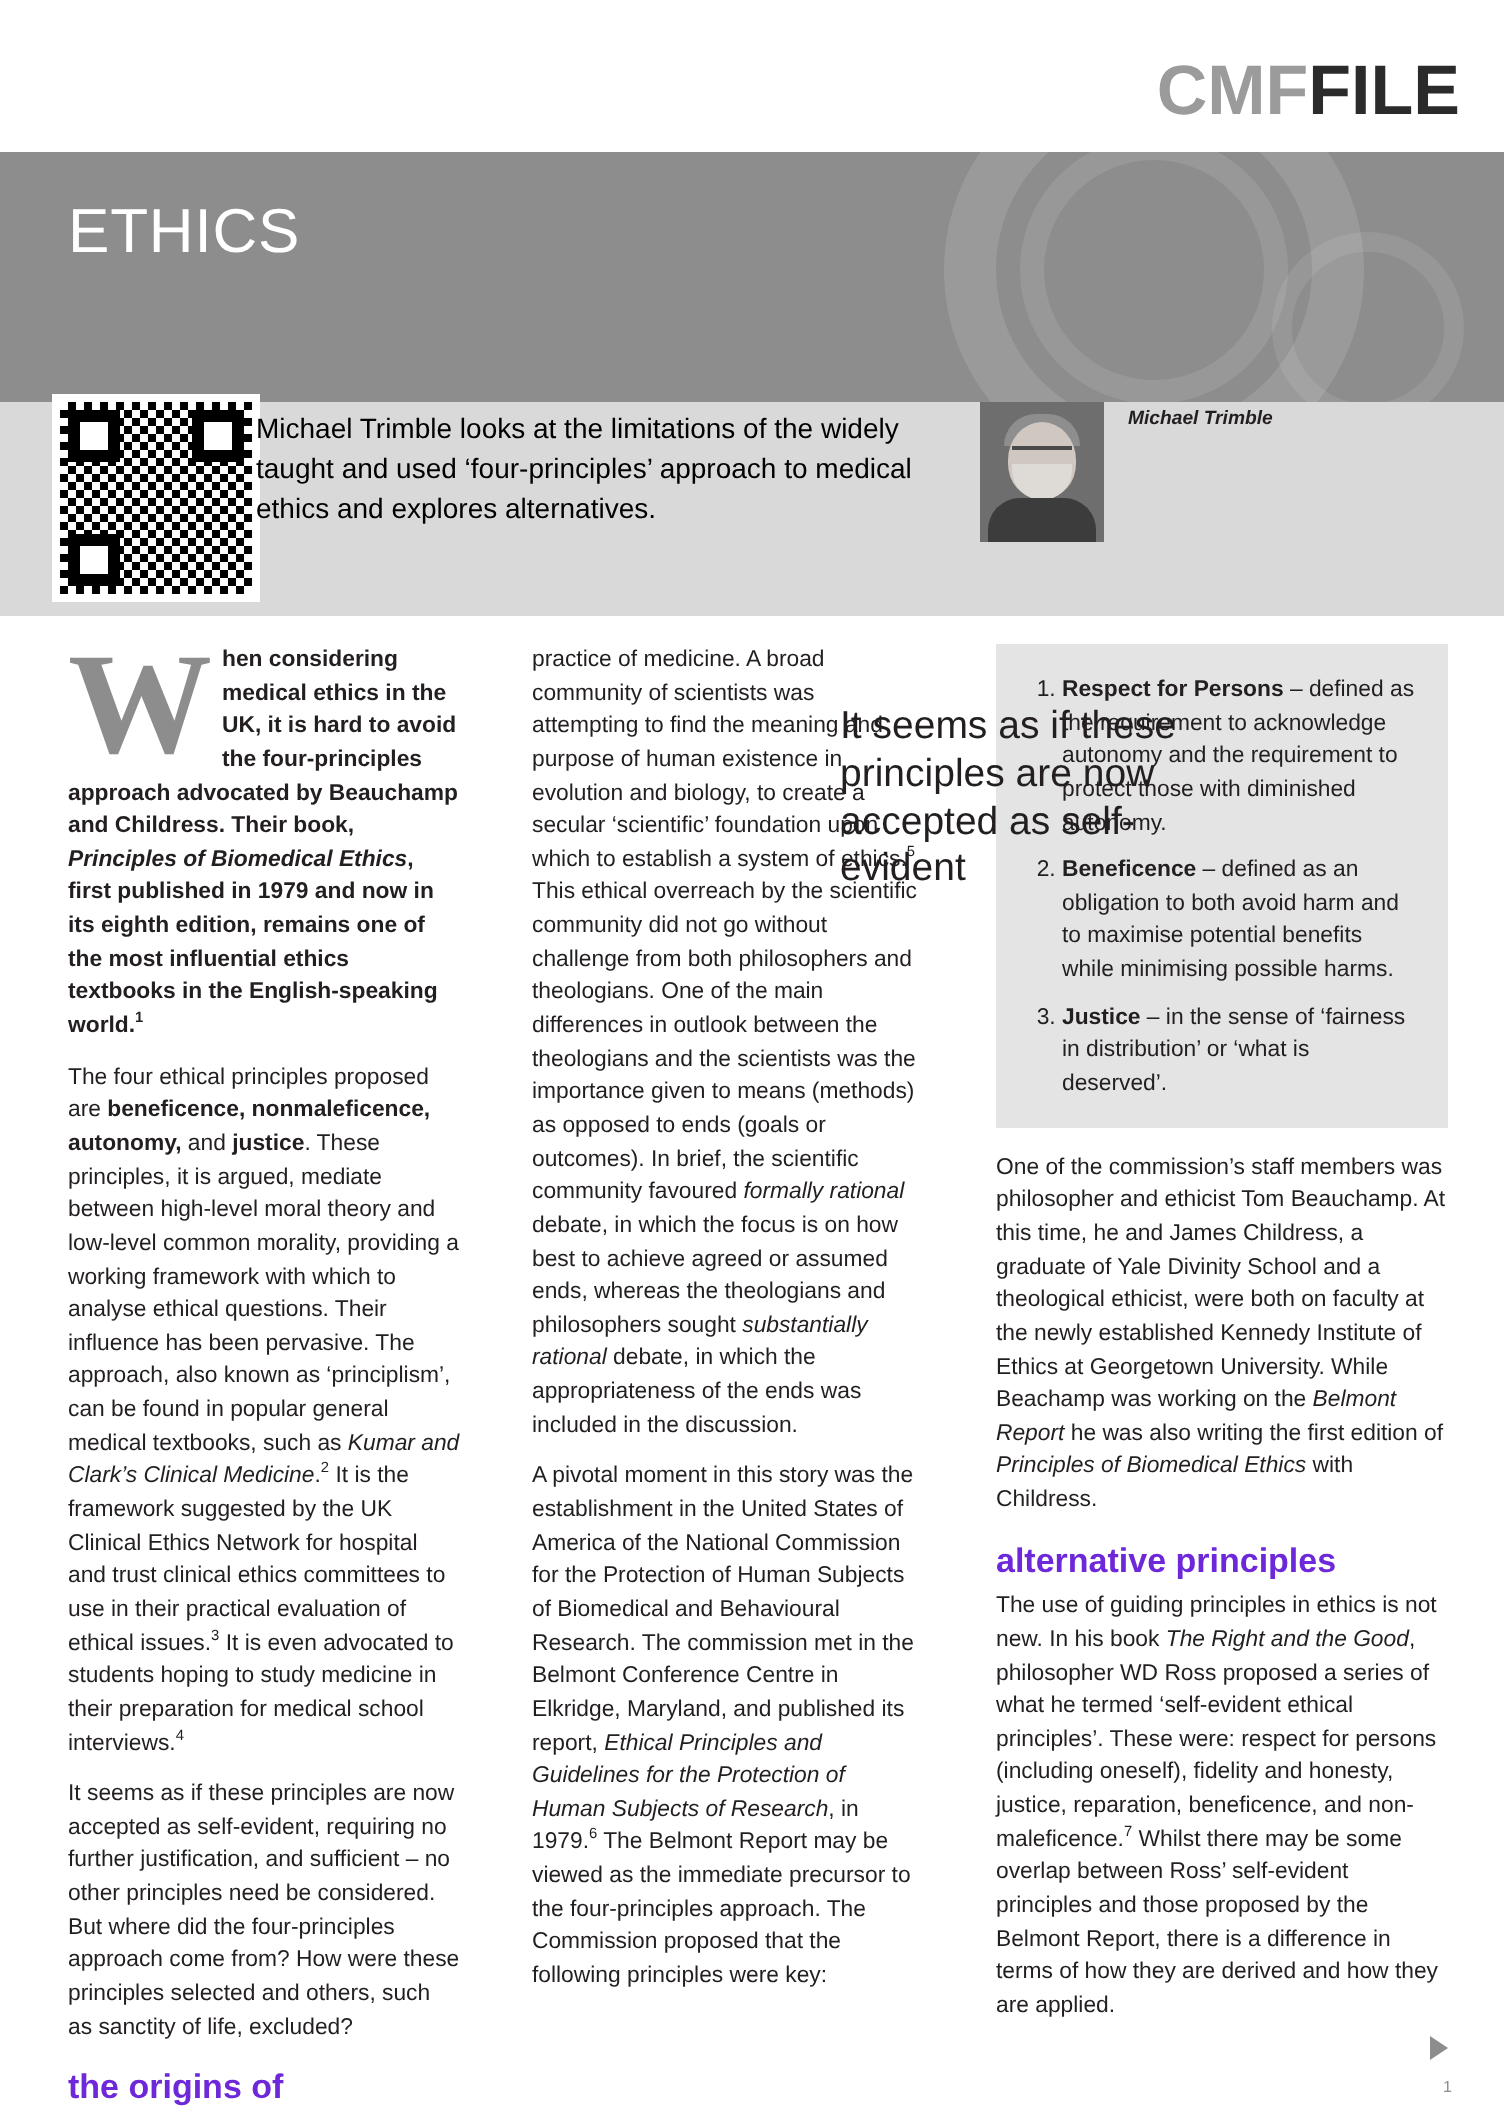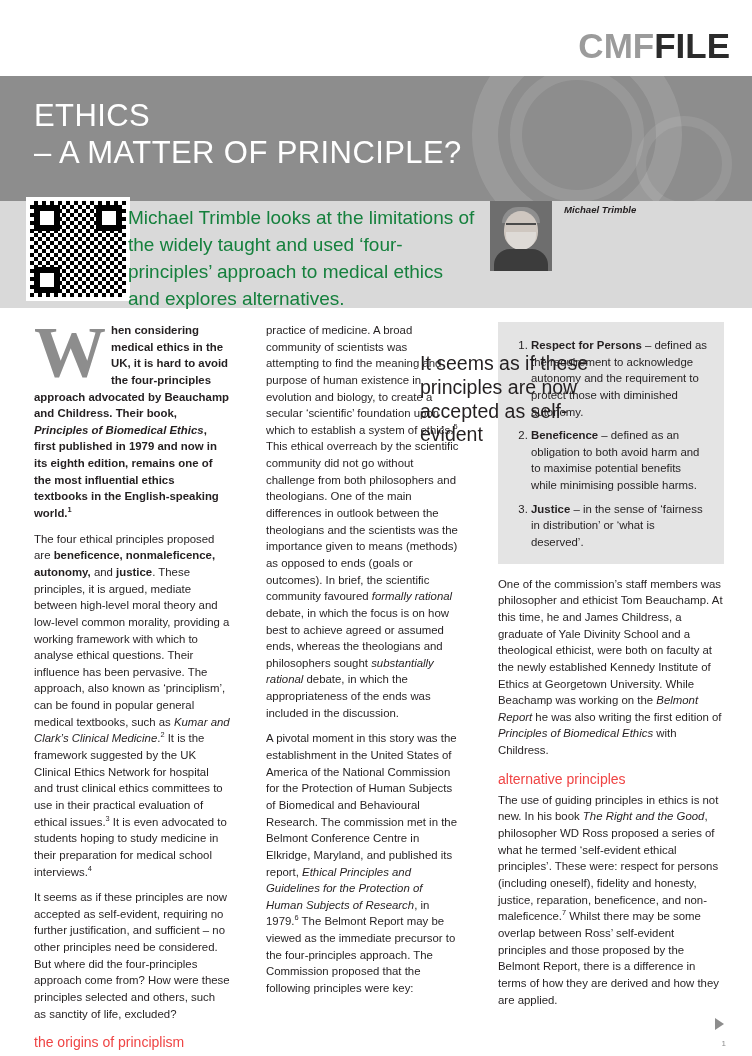--- a/index.html
+++ b/index.html
@@ -147,23 +147,23 @@
     width: 26px; height: 26px;
     border: 6px solid #000;
     background: #fff;
     box-sizing: border-box;
   }
   .strap-text {
     position: absolute;
     left: 128px;
     top: 4px;
     width: 350px;
-    font-size: 19px;
+    font-size: 14px;
     line-height: 1.42;
-    color: #15803d;
+    color: #000000;
   }
   .author-box {
     position: absolute;
     left: 490px;
     top: 0px;
     width: 240px;
     height: 72px;
   }
   .author-photo {
     position: absolute;
@@ -259,23 +259,23 @@
     font-weight: bold;
     color: #8d8d8d;
     margin: 2px 5px 0 0;
     font-family: "Liberation Serif", serif;
   }
   .bold { font-weight: bold; }
   .ital { font-style: italic; margin-top: 28px; }
   sup { font-size: 7.4px; vertical-align: super; line-height: 0; }
 
   h2.section {
-    font-size: 14px;
-    font-weight: normal;
-    color: #ef4444;
+    font-size: 17px;
+    font-weight: bold;
+    color: #6d28d9;
     margin: 12px 0 5px 0;
     line-height: 1.15;
   }
 
   
   .principles-box {
     background: #e4e4e4;
     padding: 10px 12px 8px 12px;
     margin: 0 0 12px 0;
     box-sizing: border-box;
@@ -329,21 +329,20 @@
       <span class="cmf">CMF</span><span class="file">FILE</span>
     </div>
   </div>
 
   <div class="hero">
     <div class="hero-gear"></div>
     <div class="hero-gear2"></div>
     <div class="hero-gear3"></div>
     <div class="hero-title">
       <div>ETHICS</div>
-      <div>– A MATTER OF PRINCIPLE?</div>
     </div>
   </div>
 
   <div class="strap">
     <div class="qr">
         <span class="qr-b"></span>
       </div>
     <div class="strap-text">Michael Trimble looks at the limitations of the widely taught and used ‘four-principles’ approach to medical ethics and explores alternatives.</div>
     <div class="author-box">
       <div class="author-photo">

